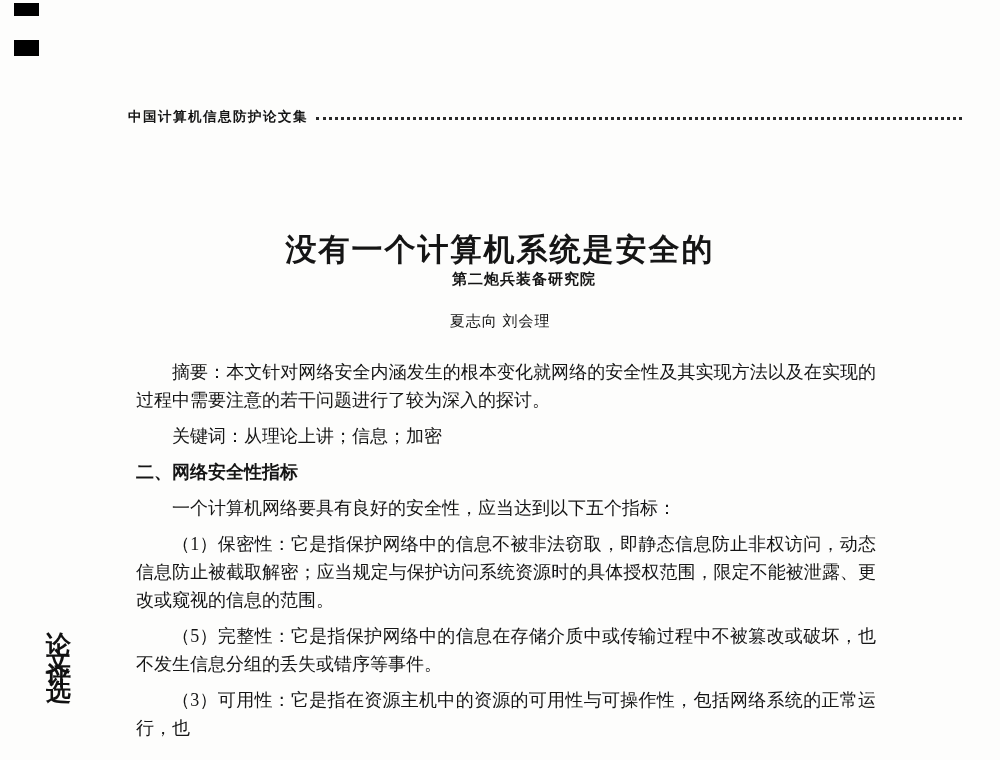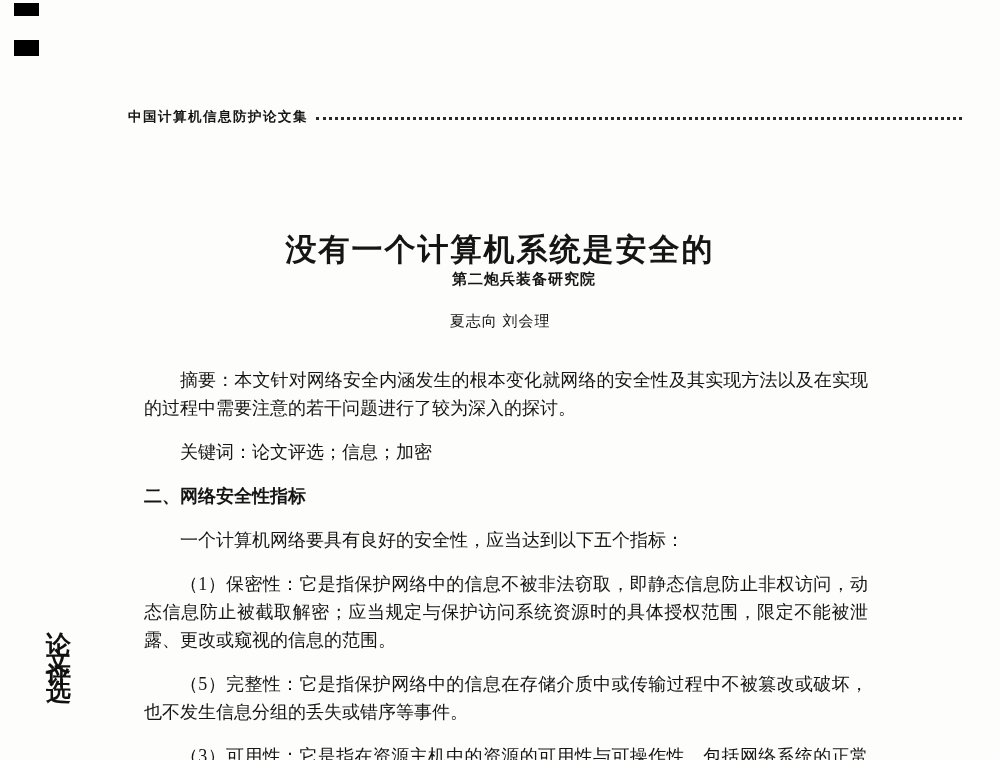--- a/index.html
+++ b/index.html
@@ -45,21 +45,21 @@
     position:absolute;left:0;right:0;top:292px;
     text-align:center;
     font-size:15px;letter-spacing:1px;margin-top:20px;
   }
 
   .body-text{
     position:absolute;left:128px;top:350px;width:756px;
     font-size:18px;line-height:28px;
     text-align:justify;
   }
-  .body-text p{margin:16px;}
+  .body-text p{margin:8px;}
   .para{text-indent:2em;}
   .heading{font-weight:800;text-indent:0;}
 
   .sidebar-vertical-label{
     position:absolute;left:42px;top:612px;
     writing-mode:vertical-lr;
     text-orientation:upright;
     font-family:"DejaVu Sans","Liberation Sans",sans-serif;
     font-size:25px;font-weight:700;
     letter-spacing:15px;
@@ -79,21 +79,21 @@
     <span class="dotted-rule"></span>
   </div>
 
   <h1 class="paper-title">没有一个计算机系统是安全的</h1>
 
   <div class="affiliation">第二炮兵装备研究院</div>
   <div class="authors">夏志向 刘会理</div>
 
   <div class="body-text">
     <p class="para">摘要：本文针对网络安全内涵发生的根本变化就网络的安全性及其实现方法以及在实现的过程中需要注意的若干问题进行了较为深入的探讨。</p>
-    <p class="para">关键词：论文评选；信息；加密</p>
+    <p class="para">关键词：从理论上讲；信息；加密</p>
 
 
     <p class="heading">二、网络安全性指标</p>
     <p class="para">一个计算机网络要具有良好的安全性，应当达到以下五个指标：</p>
     <p class="para">（1）保密性：它是指保护网络中的信息不被非法窃取，即静态信息防止非权访问，动态信息防止被截取解密；应当规定与保护访问系统资源时的具体授权范围，限定不能被泄露、更改或窥视的信息的范围。</p>
     <p class="para">（5）完整性：它是指保护网络中的信息在存储介质中或传输过程中不被篡改或破坏，也不发生信息分组的丢失或错序等事件。</p>
     <p class="para">（3）可用性：它是指在资源主机中的资源的可用性与可操作性，包括网络系统的正常运行，也</p>
   </div>
 
   <div class="sidebar-vertical-label">论文评选</div>

